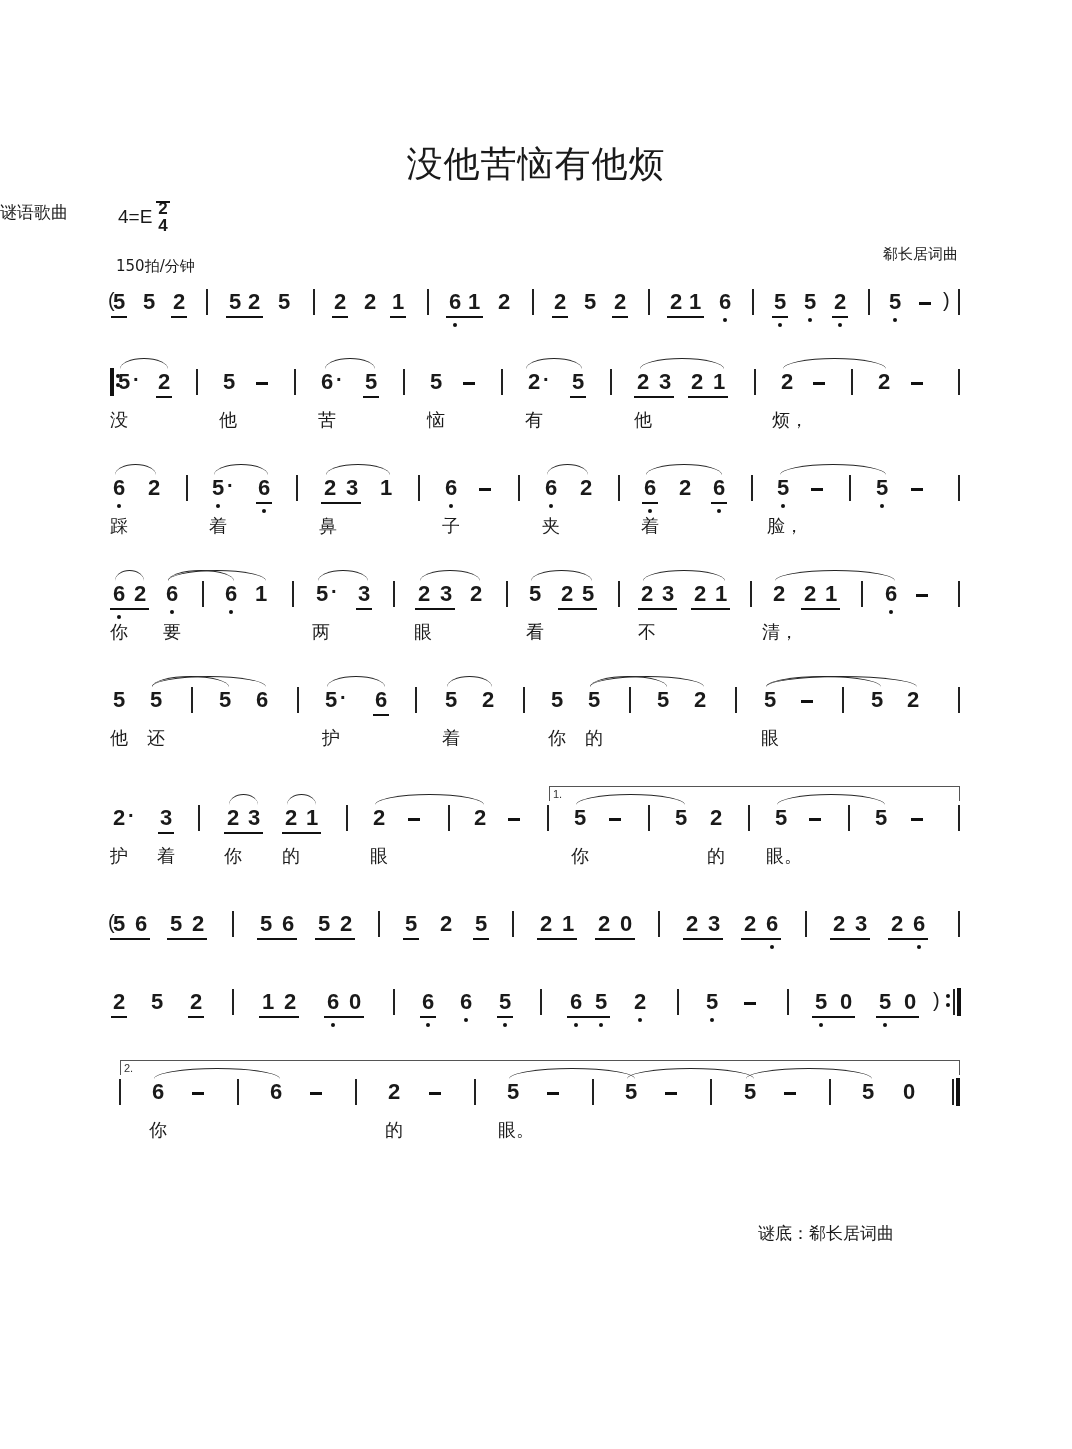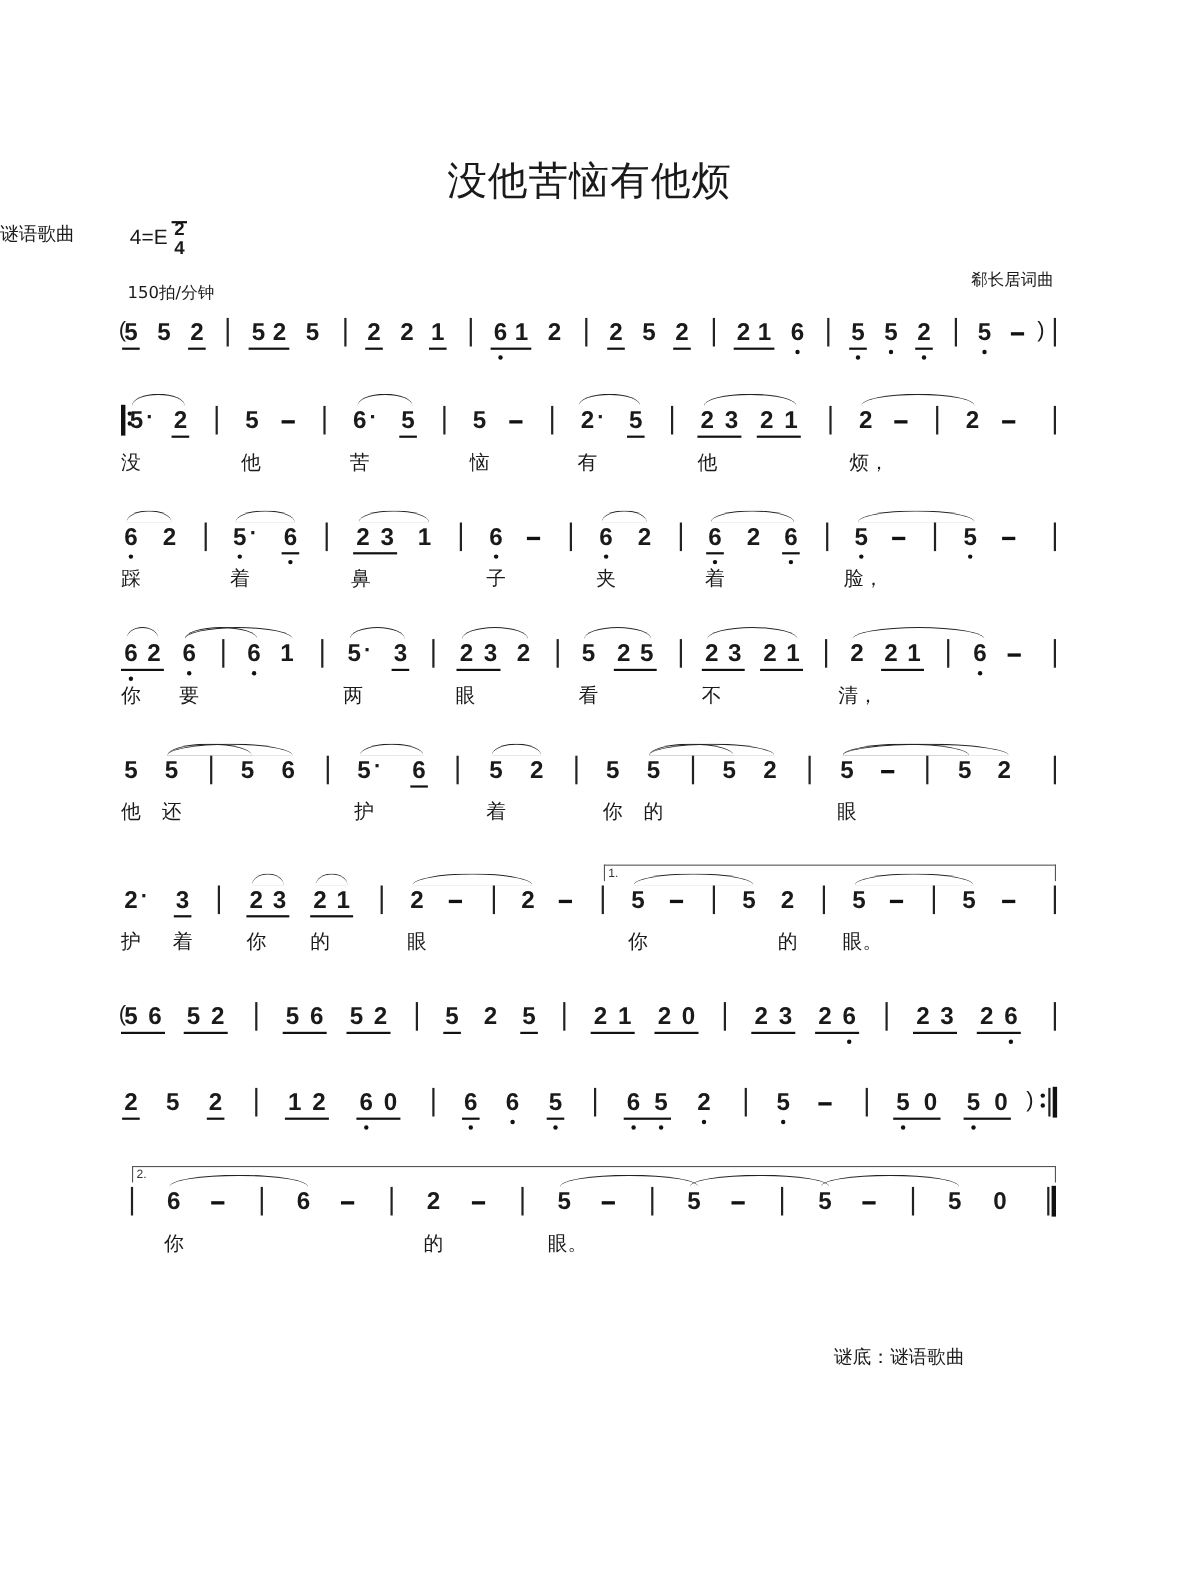--- a/index.html
+++ b/index.html
@@ -455,13 +455,13 @@
       <div class="slur" style="left: 746px; top: 1068px; width: 126px;"></div>
       <div class="volta closed" style="left: 120px; top: 1060px; width: 838px;">
         <span>2.</span>
       </div>
       <div class="lyric" style="left: 158px; top: 1118px;">你</div>
       <div class="lyric" style="left: 394px; top: 1118px;">的</div>
       <div class="lyric" style="left: 516px; top: 1118px;">眼。</div>
     </div>
   </div>
 
-<div id="answer" class="abs">谜底：谜语歌曲</div>
+<div id="answer" class="abs">谜底：郗长居词曲</div>
 
 </body></html>

